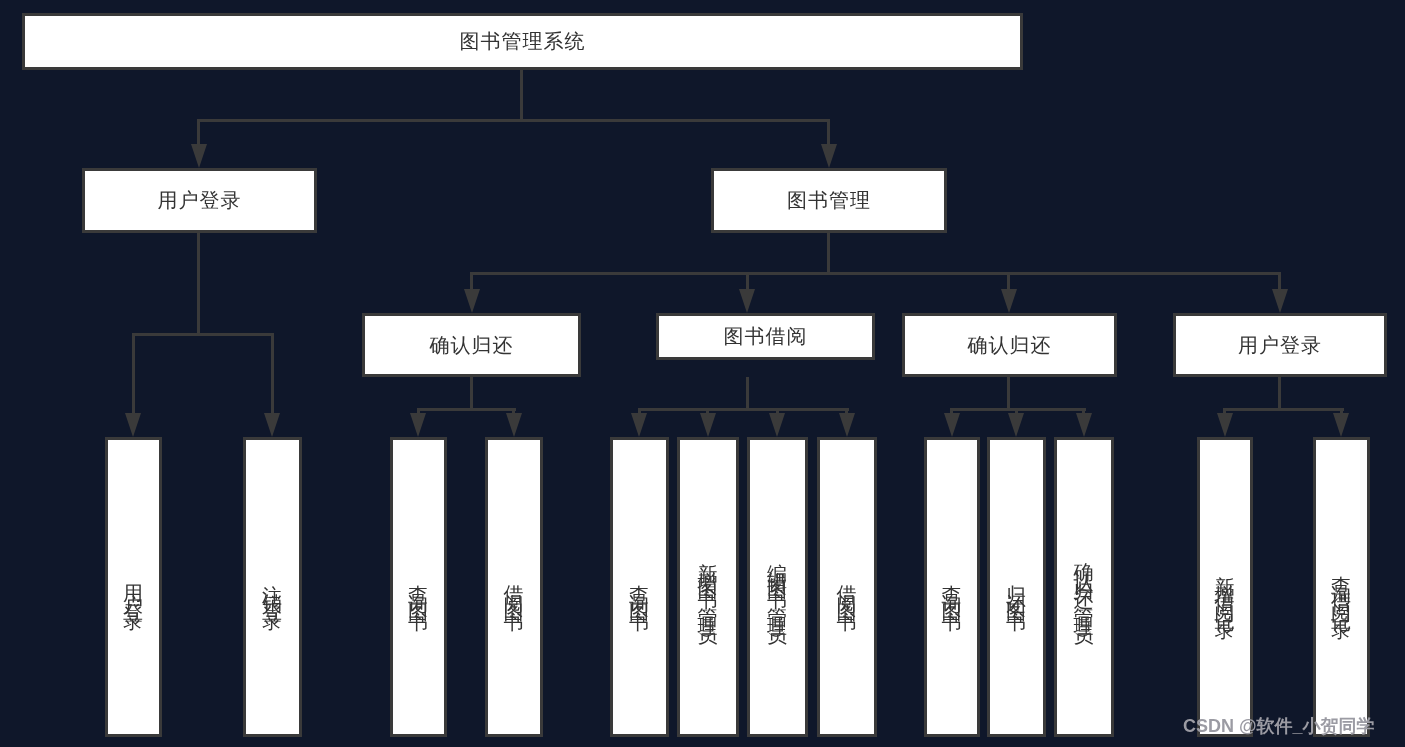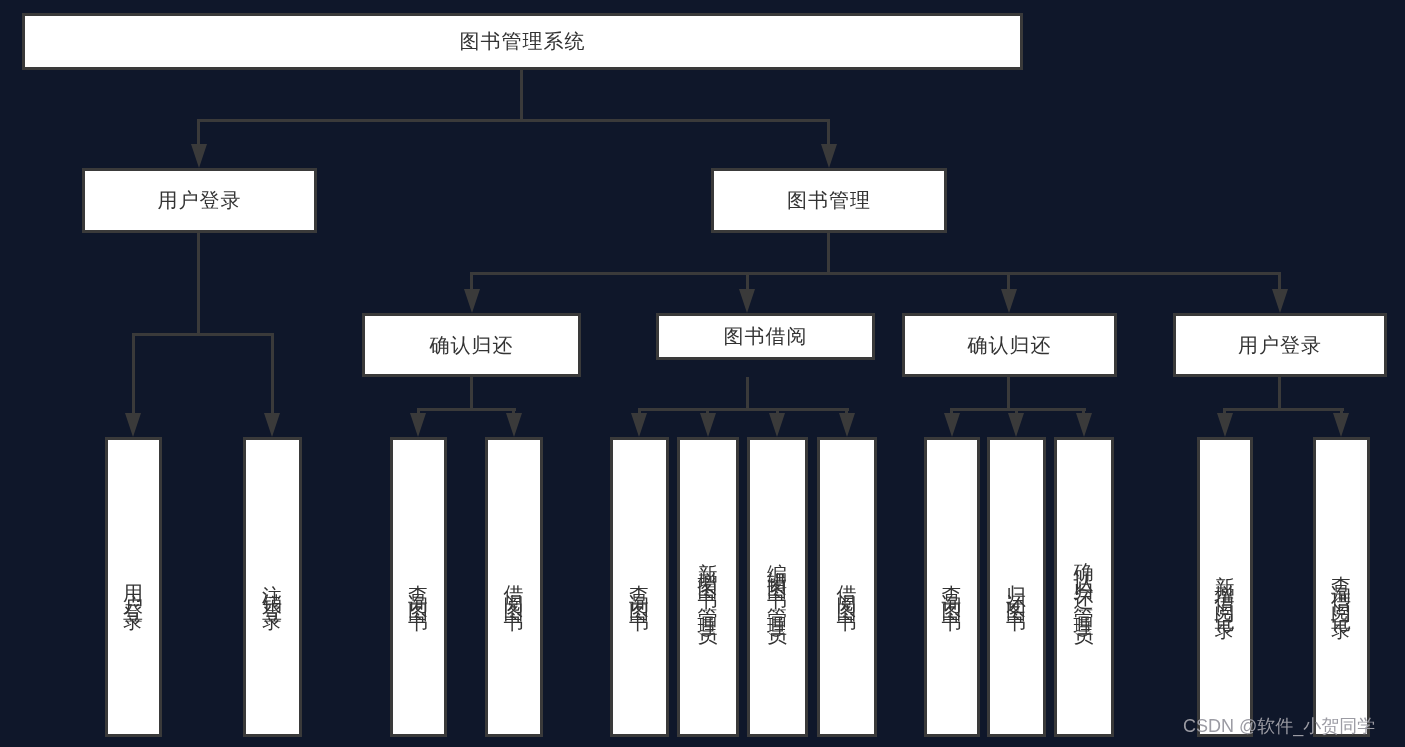--- a/index.html
+++ b/index.html
@@ -44,20 +44,21 @@
     border-left:8px solid transparent;
     border-right:8px solid transparent;
     border-top:24px solid #3a3a3a;
   }
   .watermark{
     position:absolute;
     left:1183px;top:714px;
     font-size:18px;
     color:#9b9ba3;
     white-space:nowrap;
+    font-weight:bold;
   }
 </style>
 </head>
 <body>
 
 <div class="canvas">
 
   <div class="node h" style="left:22px;top:13px;width:1001px;height:57px">
     <span>图书管理系统</span>
   </div>

